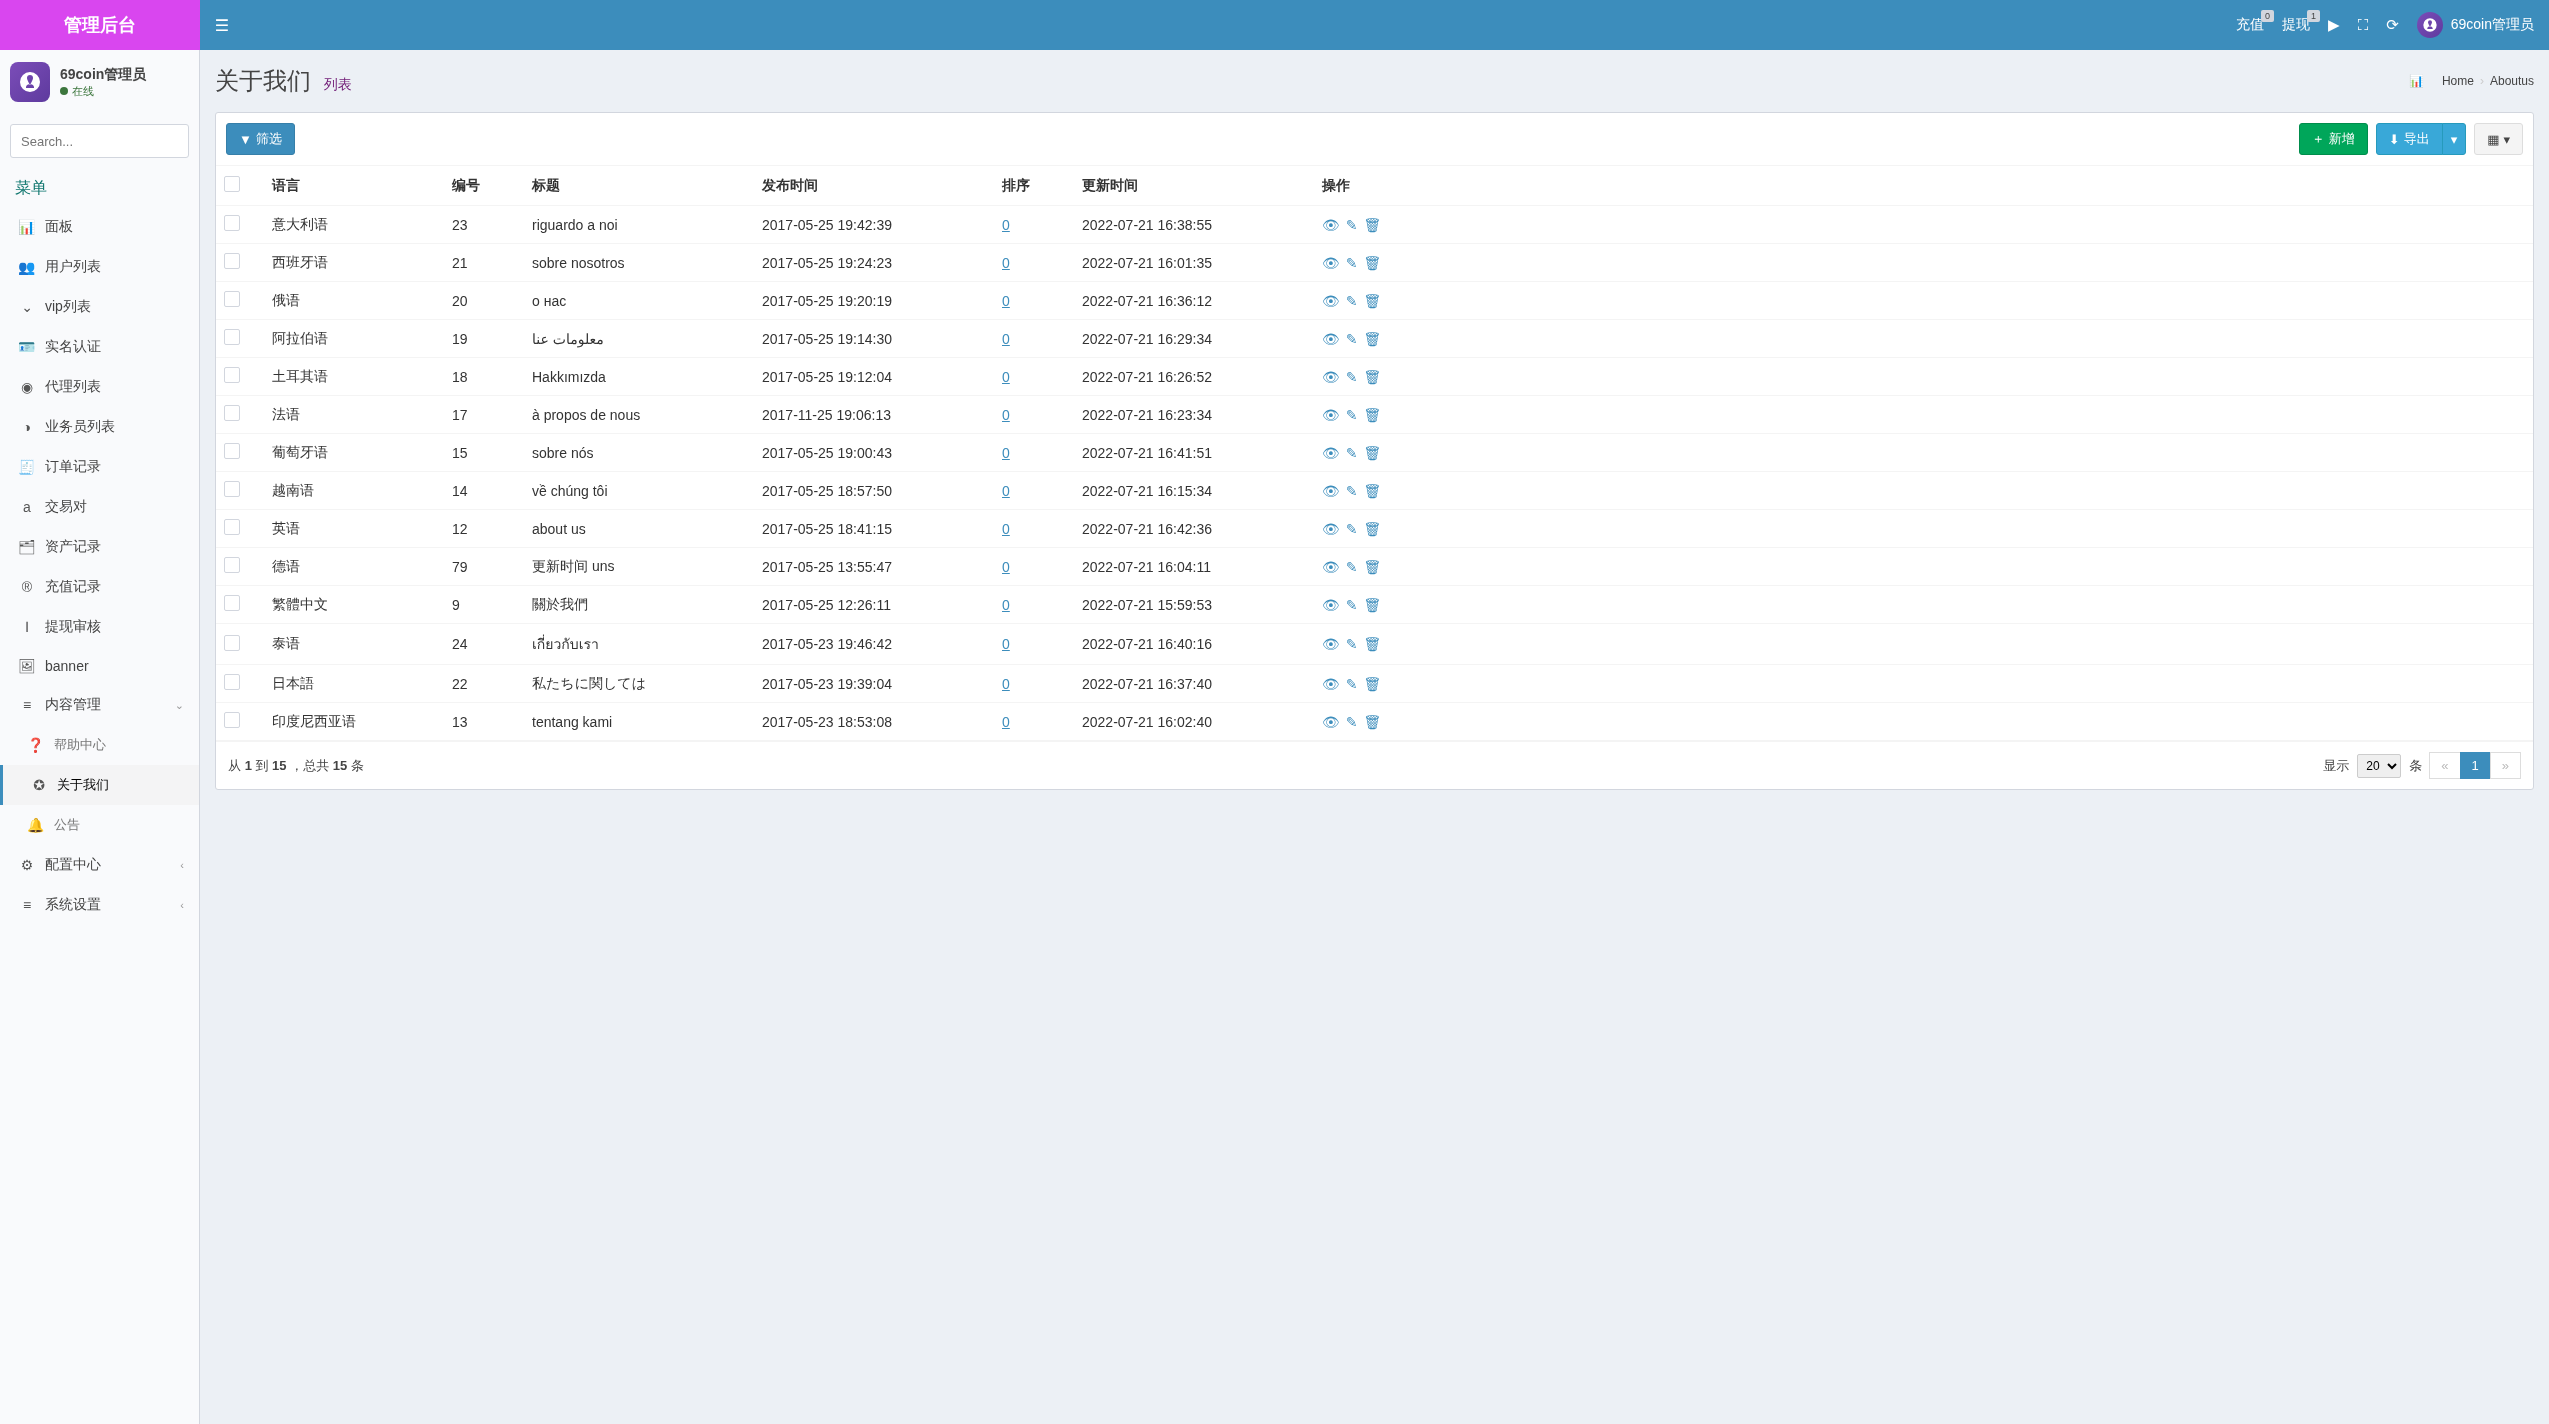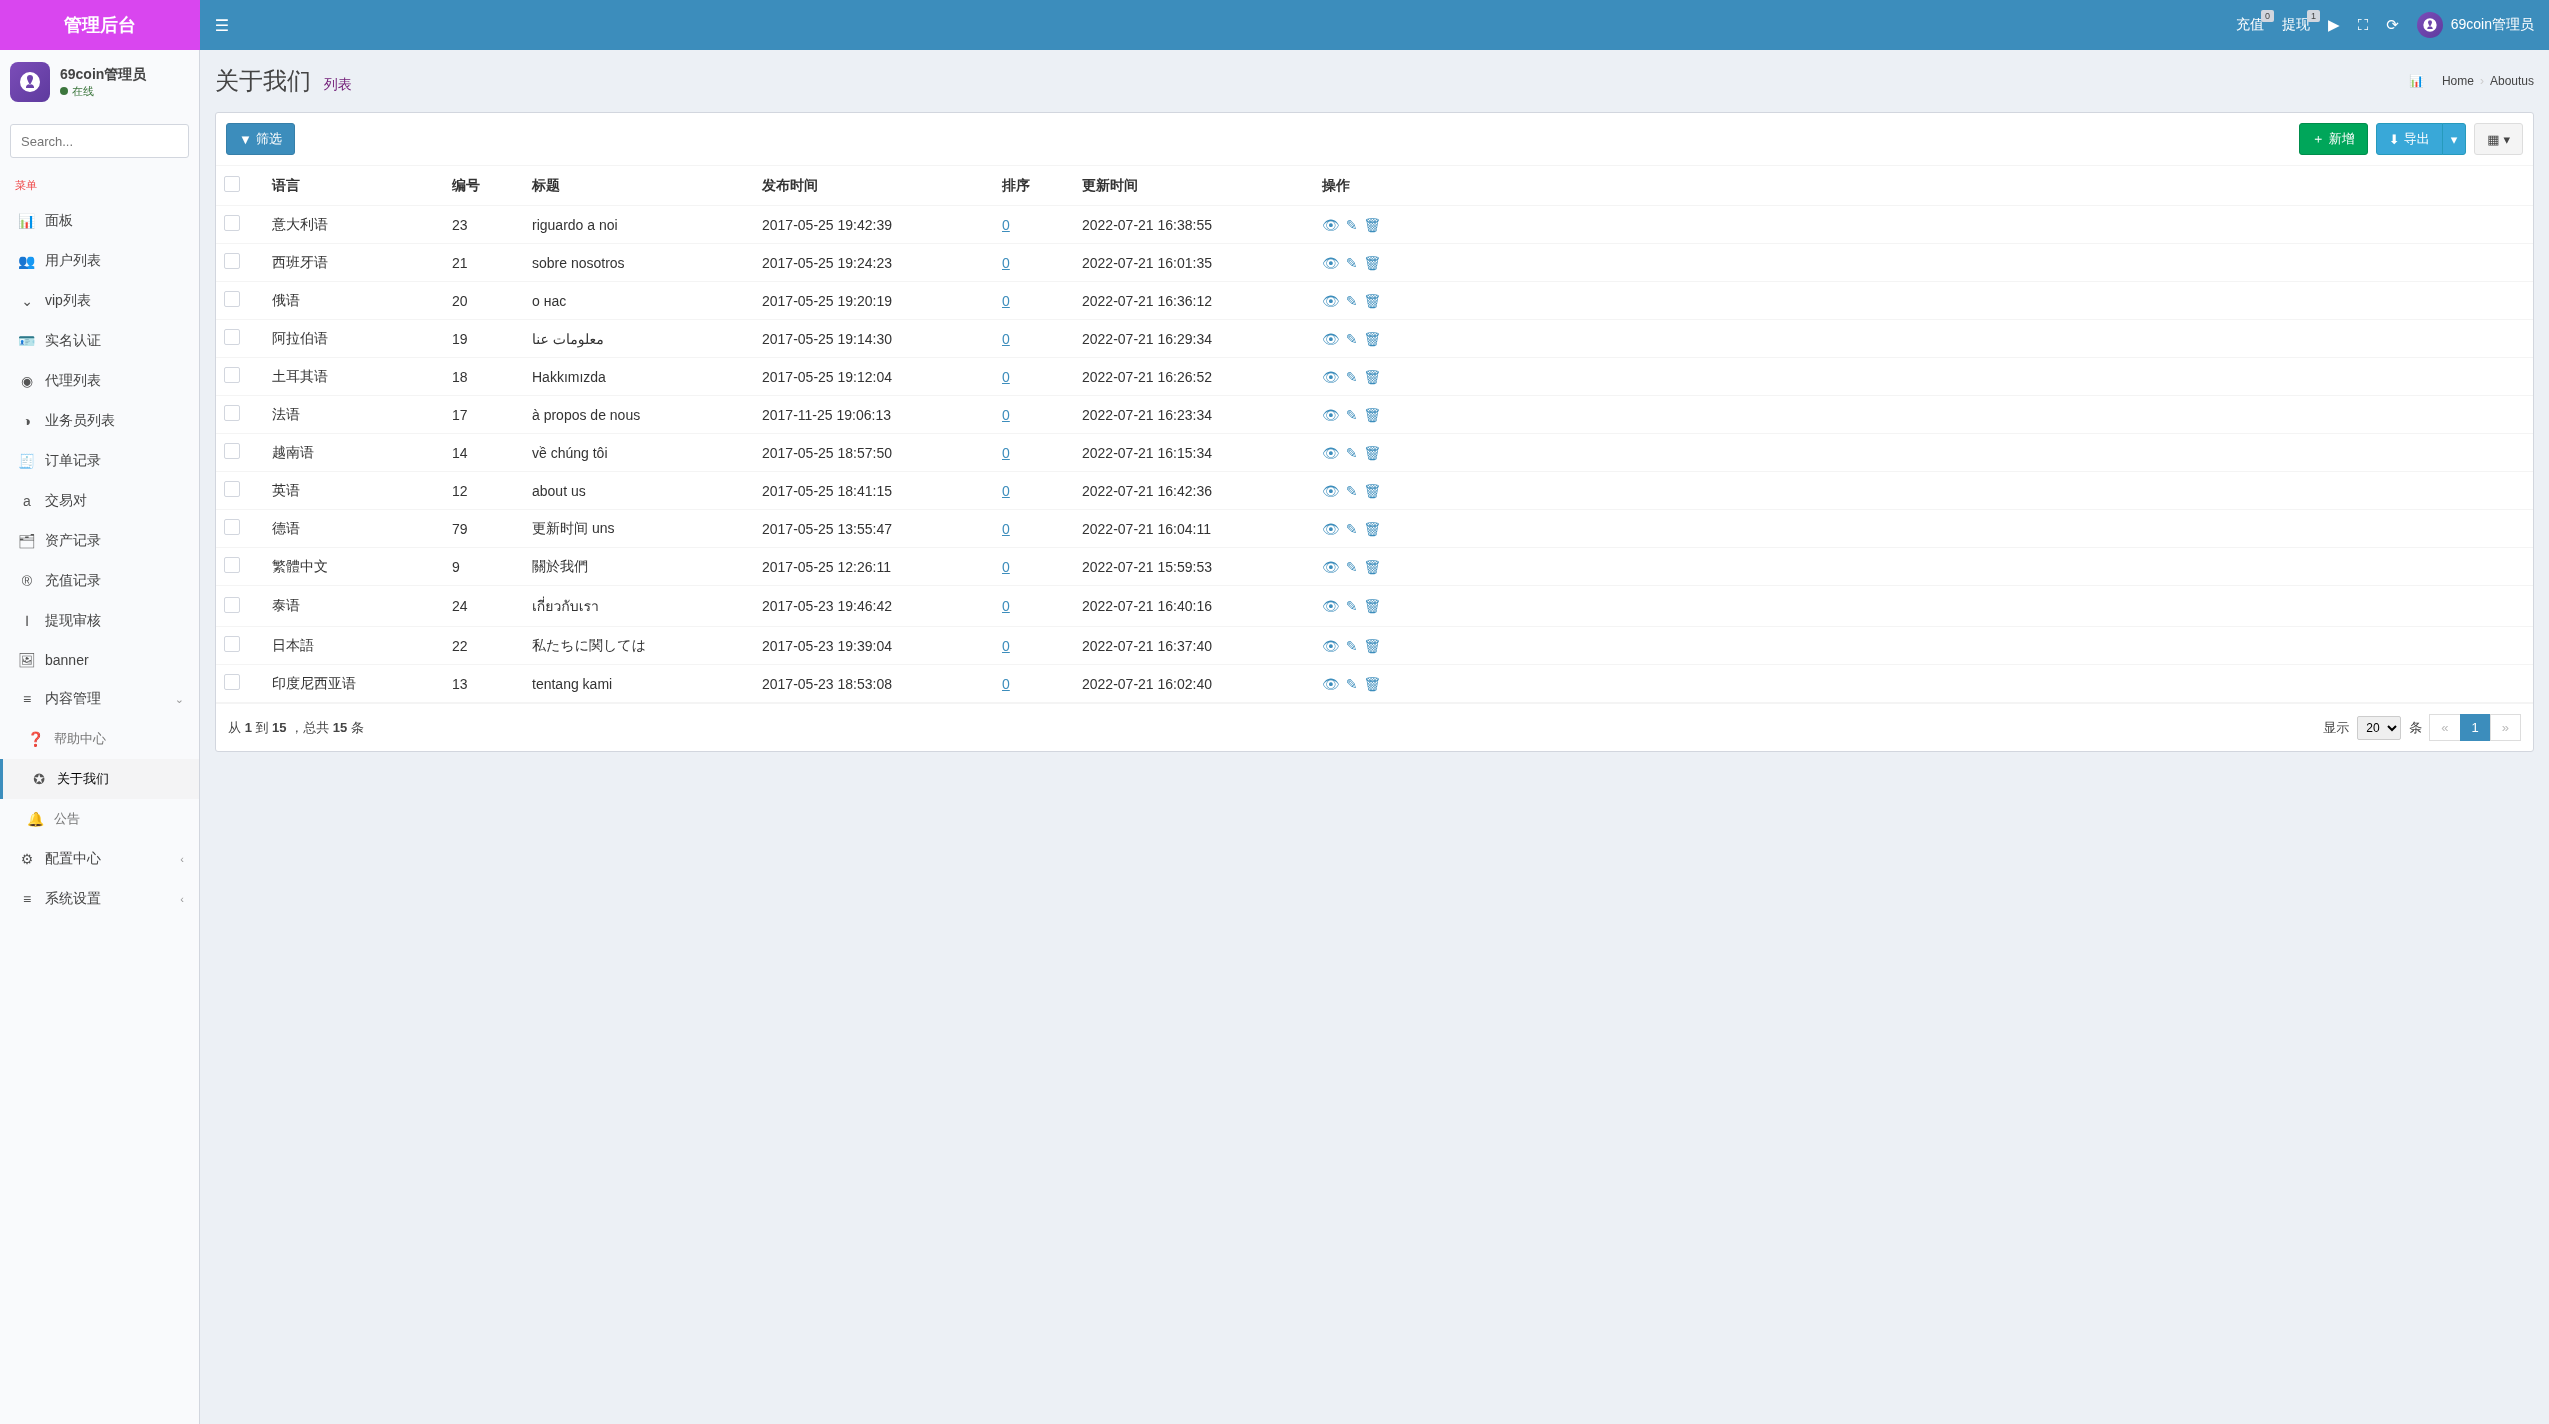--- a/index.html
+++ b/index.html
@@ -33,21 +33,21 @@
 .user-panel .avatar svg { width: 24px; height: 24px; }
 .user-panel .info { font-size: 14px; }
 .user-panel .info .name { font-weight: bold; }
 .user-panel .info .status { font-size: 11px; color: #3c763d; display: flex; align-items: center; gap: 4px; }
 .user-panel .info .status::before { content: ''; width: 8px; height: 8px; border-radius: 50%; background: #3c763d; display: inline-block; }
 
 .sidebar-search { padding: 10px; }
 .sidebar-search-wrap { display: flex; border: 1px solid #d2d6de; border-radius: 3px; background: #fff; height: 34px; }
 .sidebar-search input { flex: 1; border: none; padding: 6px 10px; font-size: 13px; outline: none; background: transparent; }
 
-.sidebar-header { padding: 10px 15px 8px; font-size: 11px; color: #ef4444; }
+.sidebar-header { padding: 10px 15px 8px; font-size: 16px; color: #0f766e; }
 .sidebar-menu { list-style: none; }
 .sidebar-menu li { }
 .sidebar-menu li a { display: flex; align-items: center; padding: 11px 15px; color: #444; font-size: 14px; }
 .sidebar-menu li.active > a { background: #f4f4f5; color: #000; border-left: 3px solid #3c8dbc; padding-left: 12px; font-weight: 500; }
 .sidebar-menu .mi { width: 24px; text-align: center; margin-right: 6px; font-size: 14px; color: #555; }
 .sidebar-menu .angle { margin-left: auto; font-size: 11px; color: #999; }
 .sidebar-menu .treeview-menu { list-style: none; padding-left: 0; }
 .sidebar-menu .treeview-menu li a { padding-left: 24px; font-size: 13px; color: #777; }
 .sidebar-menu .treeview-menu li.active a { color: #000; font-weight: 500; }
 .sidebar-menu .treeview.open > a { font-weight: 500; }
@@ -419,20 +419,36 @@
     <td>
       <div class="op-icons">
         <span class="glyph">👁</span>
         <span class="glyph">✎</span>
         <span class="glyph">🗑</span>
       </div>
     </td>
             </tr>
             <tr>
     <td><span class="chk"></span></td>
+    <td>葡萄牙语</td>
+    <td>15</td>
+    <td>sobre nós</td>
+    <td>2017-05-25 19:00:43</td>
+    <td class="sort-col"><a>0</a></td>
+    <td>2022-07-21 16:41:51</td>
+    <td>
+      <div class="op-icons">
+        <span class="glyph">👁</span>
+        <span class="glyph">✎</span>
+        <span class="glyph">🗑</span>
+      </div>
+    </td>
+            </tr>
+            <tr>
+    <td><span class="chk"></span></td>
     <td>越南语</td>
     <td>14</td>
     <td>về chúng tôi</td>
     <td>2017-05-25 18:57:50</td>
     <td class="sort-col"><a>0</a></td>
     <td>2022-07-21 16:15:34</td>
     <td>
       <div class="op-icons">
         <span class="glyph">👁</span>
         <span class="glyph">✎</span>

